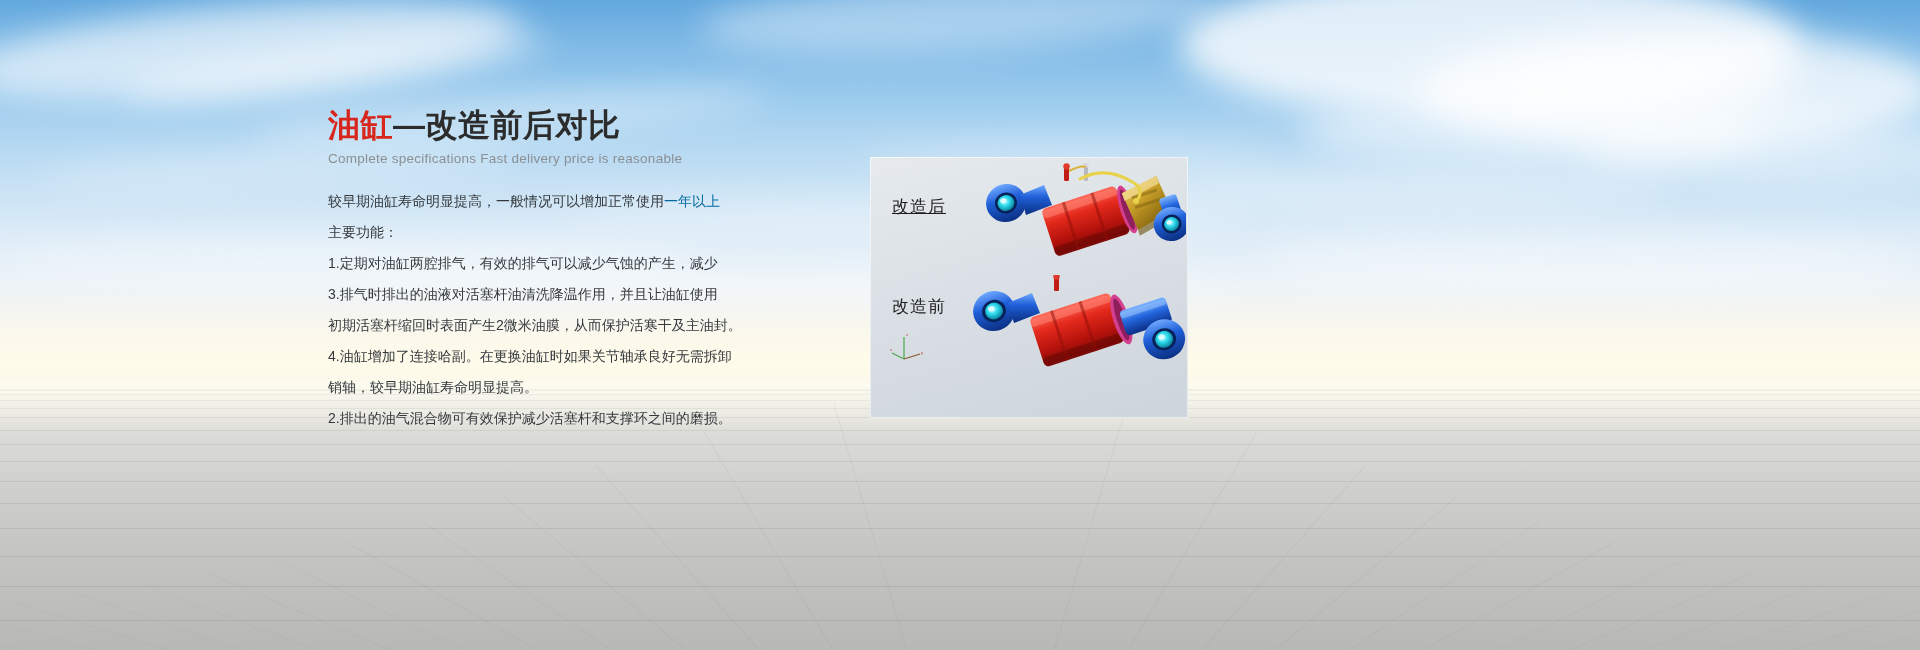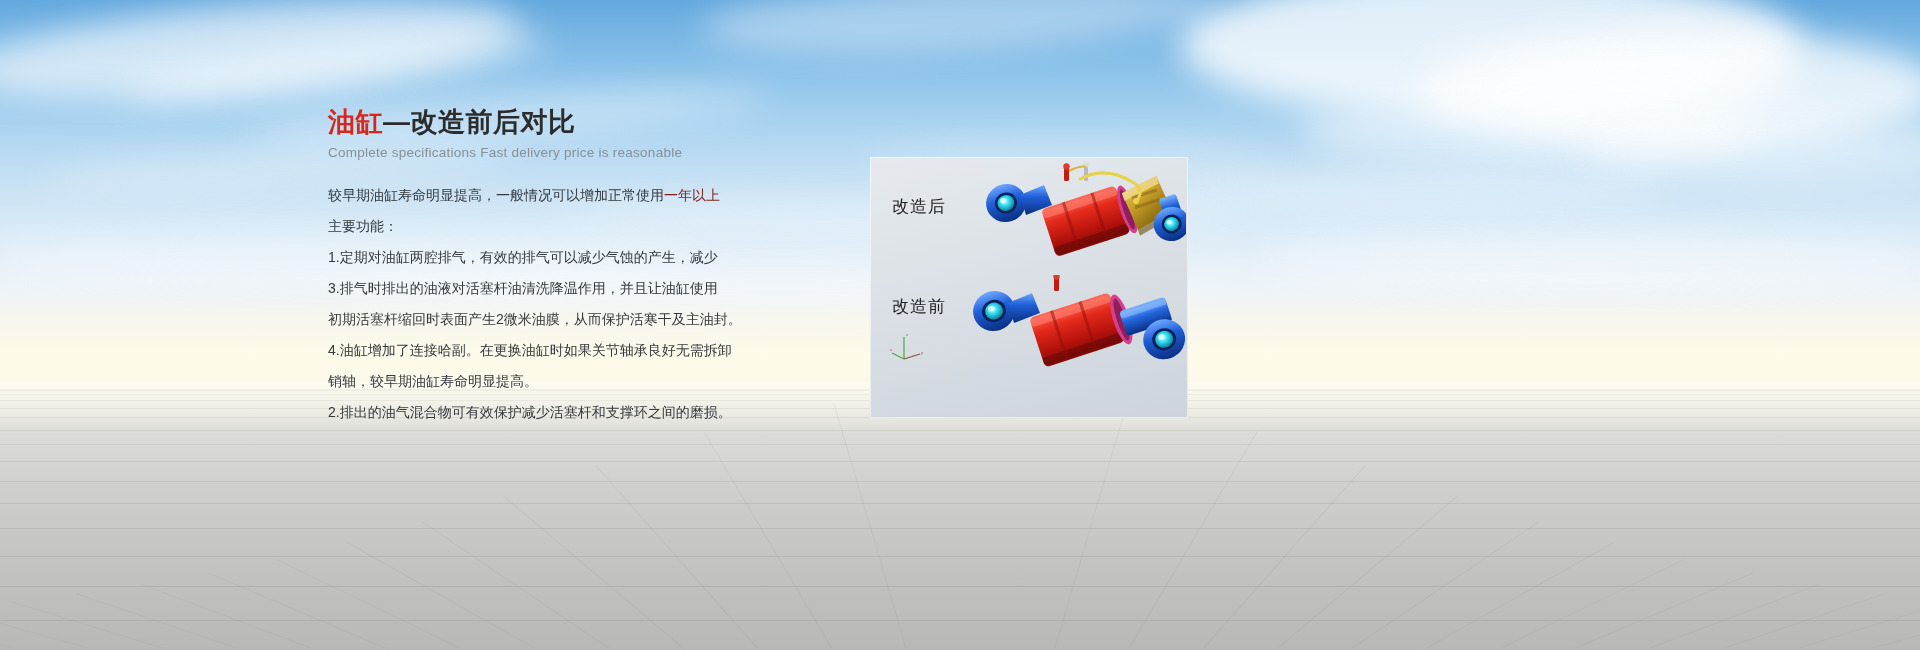--- a/index.html
+++ b/index.html
@@ -63,46 +63,46 @@
     background:linear-gradient(180deg,rgba(255,253,240,.95),rgba(255,255,255,0));
   }
   
   .hline{position:absolute;left:0;width:1920px;height:1px;background:rgba(120,120,118,.32);}
   
   .vline{position:absolute;bottom:-40px;width:1px;background:rgba(120,120,118,.30);transform-origin:50% 100%;height:300px;}
 
   
   .copy{position:absolute;left:328px;top:106px;width:520px;}
   .title{
-    font-size:27px;font-weight:bold;letter-spacing:.5px;
+    font-size:32px;font-weight:bold;letter-spacing:.5px;
     color:#2c2c2c;margin:0;line-height:1.2;white-space:nowrap;
   }
   .title .accent{color:#d9261c;}
   .subtitle{
     margin:7px 0 0 0;font-size:13.5px;color:#8a8f94;letter-spacing:.25px;
     white-space:nowrap;
   }
   .body{margin-top:23px;}
   .body p{
     margin:0 0 6px 0;
     font-size:14px;line-height:25px;color:#35393d;white-space:nowrap;
   }
-  .body p .hl{color:#7f1d1d;}
+  .body p .hl{color:#0369a1;}
 
   
   .panel{
     position:absolute;left:870px;top:157px;width:318px;height:261px;
     background:linear-gradient(165deg,#e6eaee 0%,#dfe4e9 28%,#d7dde3 58%,#cdd4db 100%);
     box-shadow:0 0 0 1px rgba(255,255,255,.55) inset;
   }
   .panel-label{
     position:absolute;font-family:"DejaVu Serif","Liberation Serif",serif;
     font-size:17px;color:#1d1d1d;letter-spacing:1px;white-space:nowrap;
   }
-  .label-after{left:22px;top:38px;}
+  .label-after{left:22px;top:38px;text-decoration:underline;}
   .label-before{left:22px;top:138px;}
   .axis-triad{position:absolute;left:20px;top:172px;width:40px;height:34px;}
 
   .cyl-wrap{position:absolute;}
   .cyl-after{left:98px;top:6px;width:218px;height:120px;}
   .cyl-before{left:88px;top:118px;width:230px;height:130px;}
 </style>
 </head>
 <body>
 

